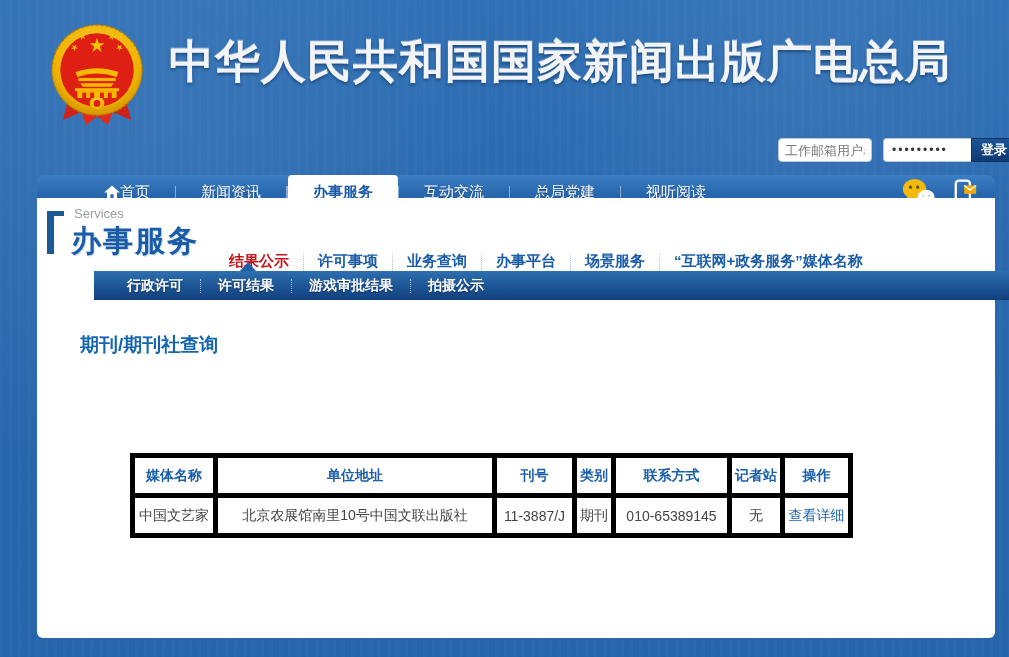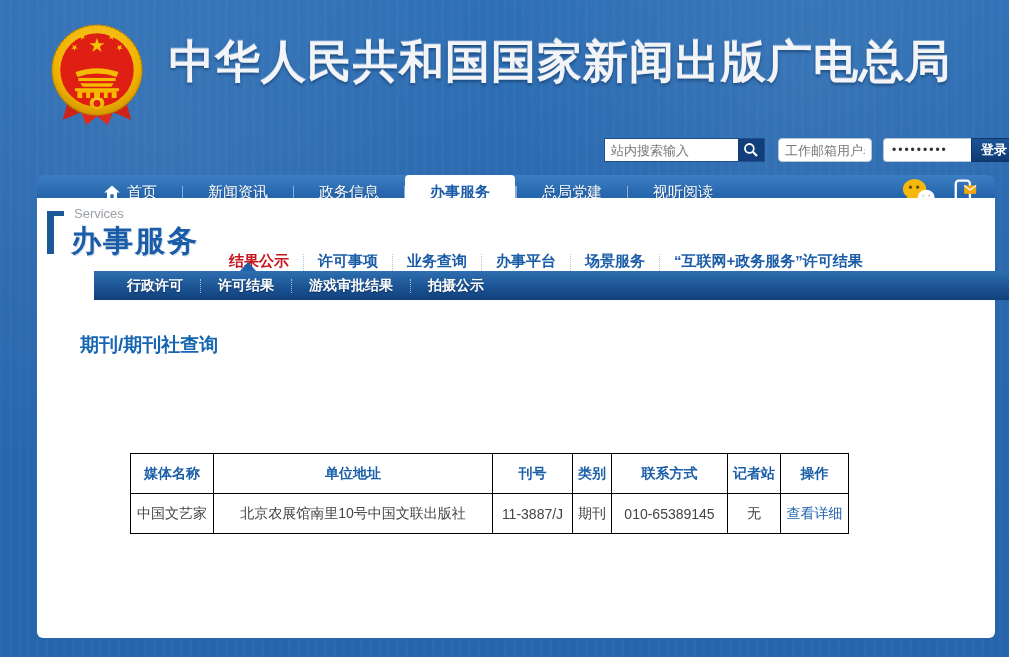--- a/index.html
+++ b/index.html
@@ -39,21 +39,21 @@
           color:#333; outline:none; }
   .login-btn { width:46px; height:24px; background:linear-gradient(180deg,#1c5496,#0f3a74);
           color:#fff; border:1px solid #0d3567; border-radius:0 4px 4px 0; font-size:13px;
           font-weight:bold; cursor:pointer; font-family:"Liberation Sans",sans-serif; }
 
   
   .navbar { position:absolute; top:175px; left:37px; width:958px; height:35px;
           background:linear-gradient(180deg,#3c7ec3 0%,#2767ad 55%,#1f5ea6 100%);
           border-radius:8px 8px 0 0; display:flex; align-items:center; }
   .nav-items { display:flex; align-items:center; height:100%; padding-left:42px; }
-  .nav-item { display:flex; align-items:center; gap:7px; height:100%; padding:0 25px;
+  .nav-item { display:flex; align-items:center; gap:0; height:100%; padding:0 25px;
           color:#fff; font-size:15px; text-decoration:none; cursor:pointer;
           text-shadow:0 1px 1px rgba(0,30,70,.4); white-space:nowrap; }
   .nav-item.active { background:#ffffff; color:#1b5ca9; text-shadow:none;
           border-radius:4px 4px 0 0; font-weight:bold; }
   .nav-sep { width:1px; height:13px; background:rgba(255,255,255,.45); }
   .home-ic { display:inline-flex; }
   .nav-icons { position:absolute; right:18px; top:0; height:35px; display:flex;
           align-items:center; gap:18px; }
   .nav-icons .icn { cursor:pointer; display:inline-flex; }
 
@@ -100,21 +100,21 @@
           font-family:"Liberation Mono","DejaVu Sans Mono",monospace; outline:none; }
   .captcha-btn { margin-left:9px; width:57px; height:23px;
           background:linear-gradient(180deg,#fafafa,#dcdcdc); border:1px solid #979797;
           border-radius:3px; font-size:13px; font-weight:bold; color:#333; cursor:pointer;
           font-family:"Liberation Mono","DejaVu Sans Mono",monospace; }
   .get-link { margin-left:9px; color:#2064ae; text-decoration:none; cursor:pointer; }
   .query-link { margin-left:77px; color:#2064ae; text-decoration:none; cursor:pointer; }
 
   .result-table { position:absolute; left:93px; top:255px; width:718px;
           border-collapse:collapse; table-layout:fixed; }
-  .result-table th, .result-table td { border:1px solid #000000; height:40px;
+  .result-table th, .result-table td { border:5px solid #000000; height:40px;
           text-align:center; font-size:14px; overflow:hidden; white-space:nowrap; }
   .result-table th { color:#1a5fa8; font-weight:bold; background:#fff; }
   .result-table td { color:#444; }
   .cell-link { color:#2064ae; text-decoration:none; cursor:pointer;margin-top:36px; }
 </style>
 </head>
 <body>
 
 <div class="page">
 
@@ -153,29 +153,20 @@
       <g fill="#df1f14">
         <rect x="35" y="73" width="4" height="5.5"></rect>
           <rect x="43" y="73" width="4" height="5.5"></rect>
         <rect x="53" y="73" width="4" height="5.5"></rect>
           <rect x="61" y="73" width="4" height="5.5"></rect>
       </g>
     </svg>
 
     <div class="site-title">中华人民共和国国家新闻出版广电总局</div>
 
-    <div class="search-group">
-      <input class="search-input" type="text" placeholder="站内搜索输入" style="">
-      <button class="search-btn">
-        <svg viewBox="0 0 20 20" width="16" height="16">
-          <circle cx="8" cy="8" r="5.5" fill="none" stroke="#fff" stroke-width="2.2"></circle>
-          <line x1="12.5" y1="12.5" x2="17.5" y2="17.5" stroke="#fff" stroke-width="2.6"></line>
-        </svg>
-      </button>
-    </div>
     <input class="email-input" type="text" placeholder="工作邮箱用户名" style="">
     <div class="pwd-group">
       <input class="pwd-input" type="text" value="•••••••••" style="">
       <button class="login-btn">登录</button>
     </div>
   </div>
 
   <div class="navbar">
     <div class="nav-items">
         <a class="nav-item">
@@ -184,28 +175,28 @@
               <path d="M8 0.5 L15.8 7.6 L13 7.6 L13 14 L9.6 14 L9.6 9.3 L6.4 9.3 L6.4 14 L3 14 L3 7.6 L0.2 7.6 Z" fill="#fff"></path>
             </svg>
           </span>
           <span>首页</span>
         </a>
         <i class="nav-sep"></i>
         <a class="nav-item">
           <span>新闻资讯</span>
         </a>
         <i class="nav-sep"></i>
-        <a class="nav-item">
-          <span>政务信息</span>
-        </a>
         <i class="nav-sep"></i>
         <a class="nav-item active">
           <span>办事服务</span>
         </a>
         <i class="nav-sep"></i>
+        <a class="nav-item">
+          <span>互动交流</span>
+        </a>
         <i class="nav-sep"></i>
         <a class="nav-item">
           <span>总局党建</span>
         </a>
         <i class="nav-sep"></i>
         <a class="nav-item">
           <span>视听阅读</span>
         </a>
       </div>
     <div class="nav-icons">
@@ -242,21 +233,21 @@
           <a class="svc-tab active">结果公示</a>
           <i class="svc-sep"></i>
           <a class="svc-tab">许可事项</a>
           <i class="svc-sep"></i>
           <a class="svc-tab">业务查询</a>
           <i class="svc-sep"></i>
           <a class="svc-tab">办事平台</a>
           <i class="svc-sep"></i>
           <a class="svc-tab">场景服务</a>
           <i class="svc-sep"></i>
-          <a class="svc-tab">“互联网+政务服务”许可结果</a>
+          <a class="svc-tab">“互联网+政务服务”媒体名称</a>
         </div>
     </div>
 
     <div class="tri"></div>
 
     <div class="subnav">
       <div style="display:flex;align-items:center;height:100%">
           <a class="sub-item">行政许可</a>
           <i class="sub-sep"></i>
           <a class="sub-item">许可结果</a>

